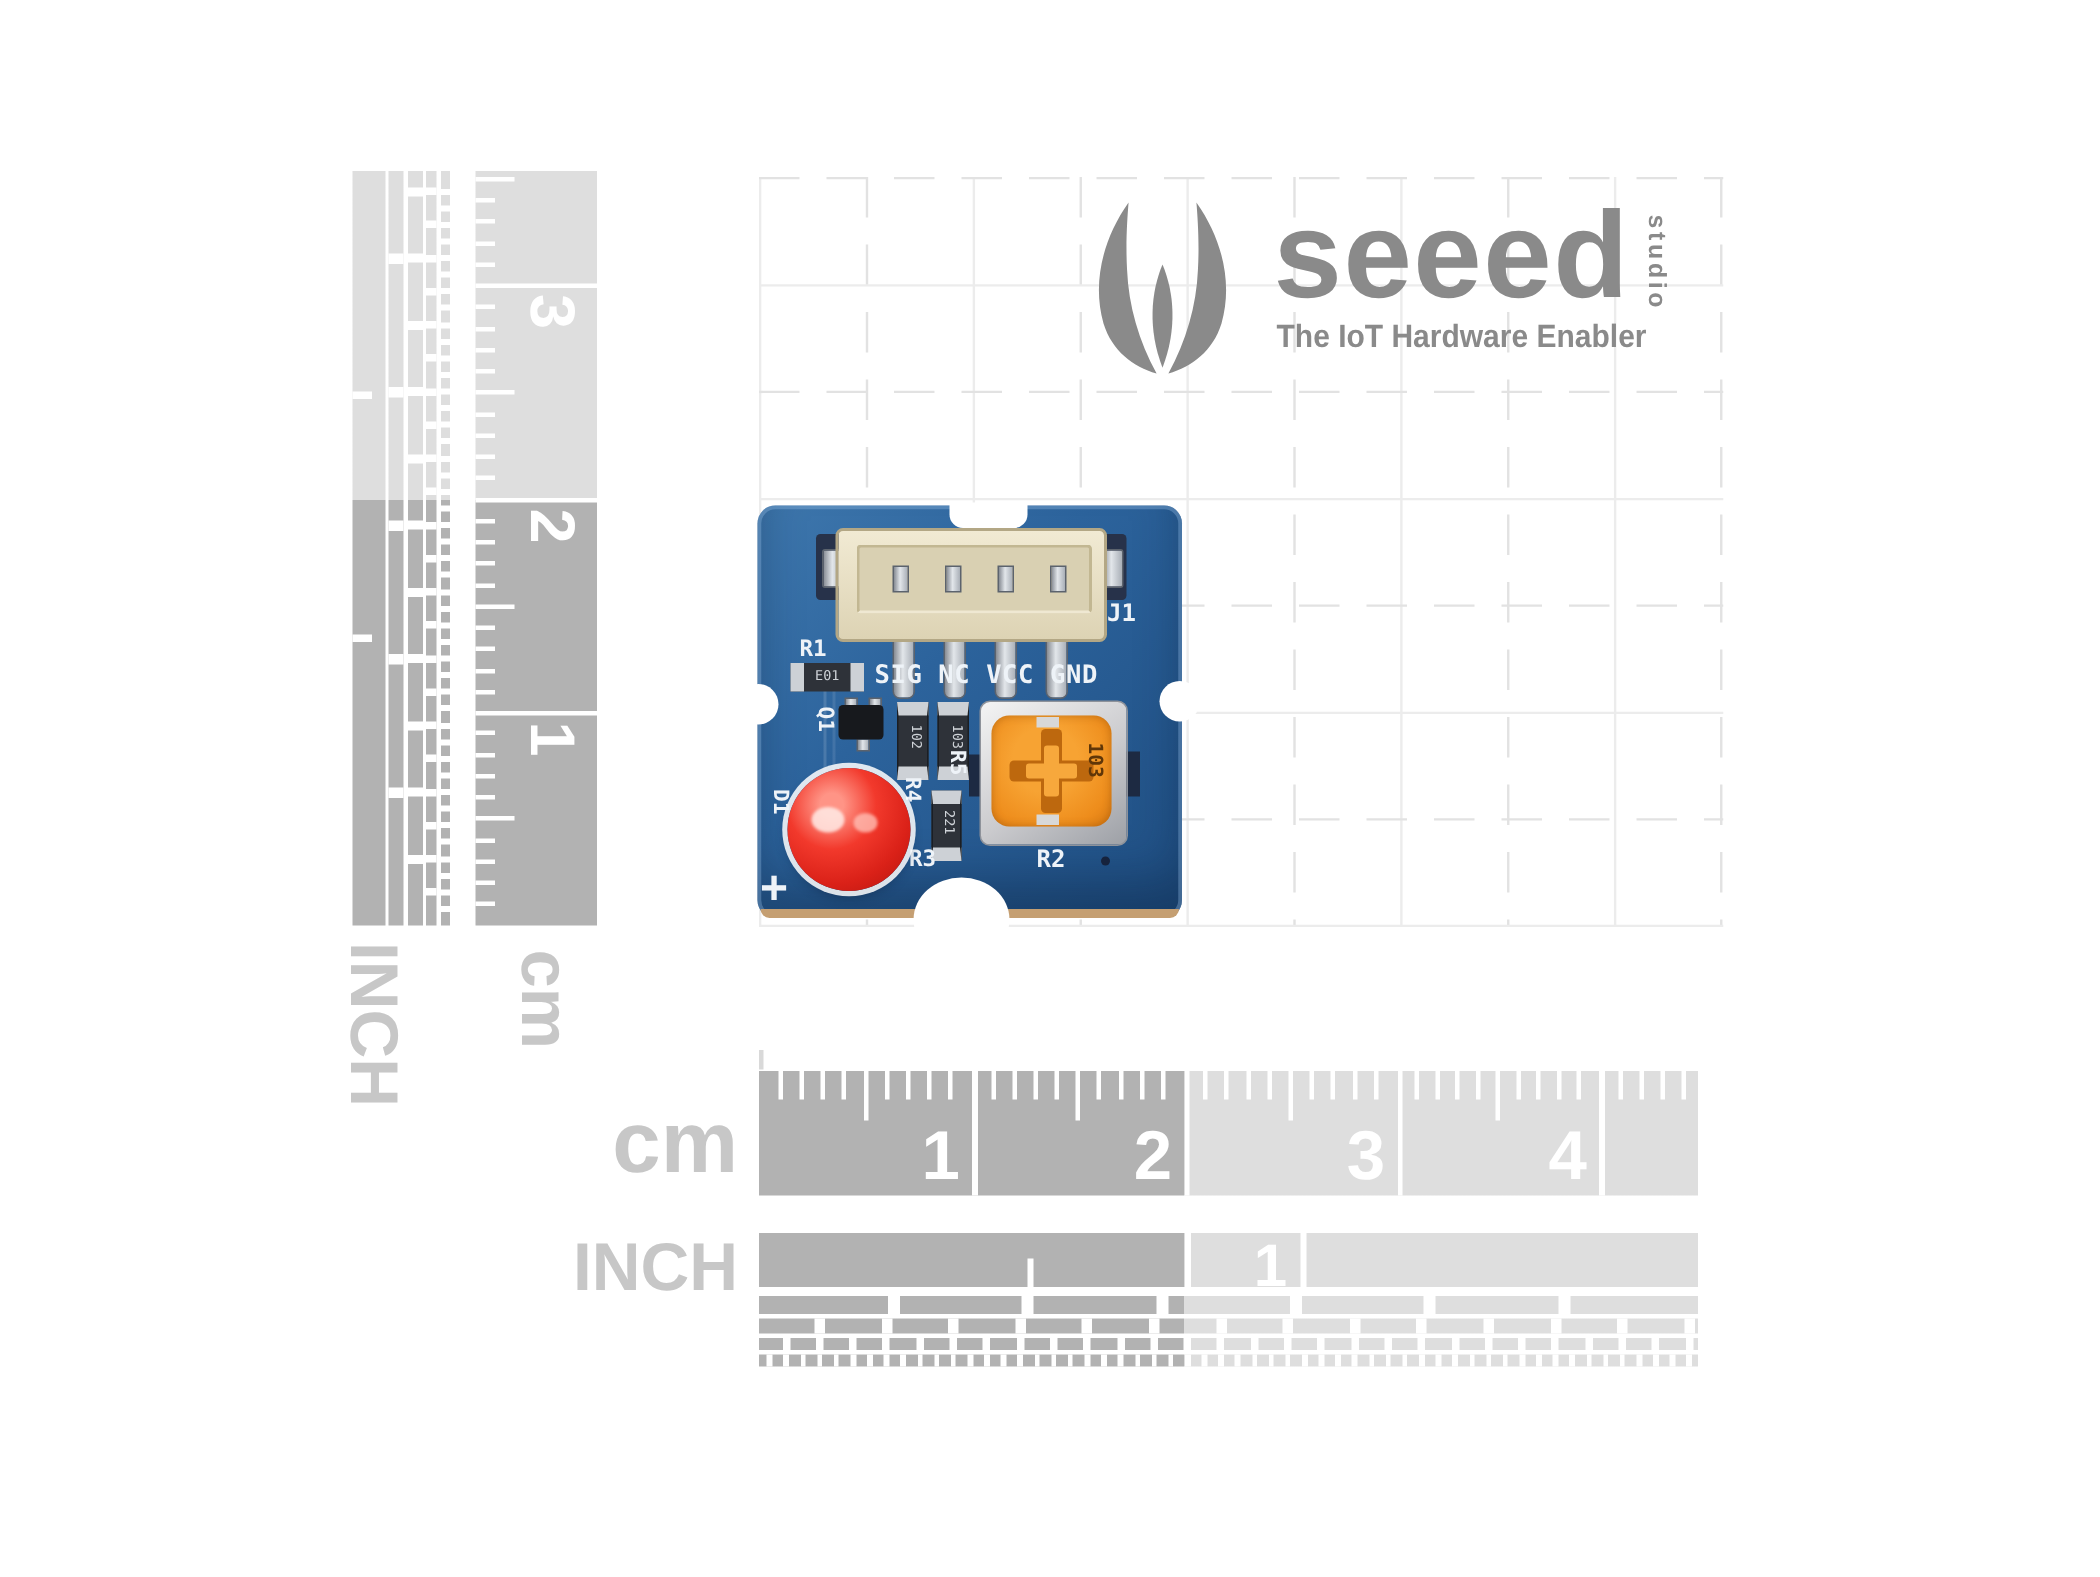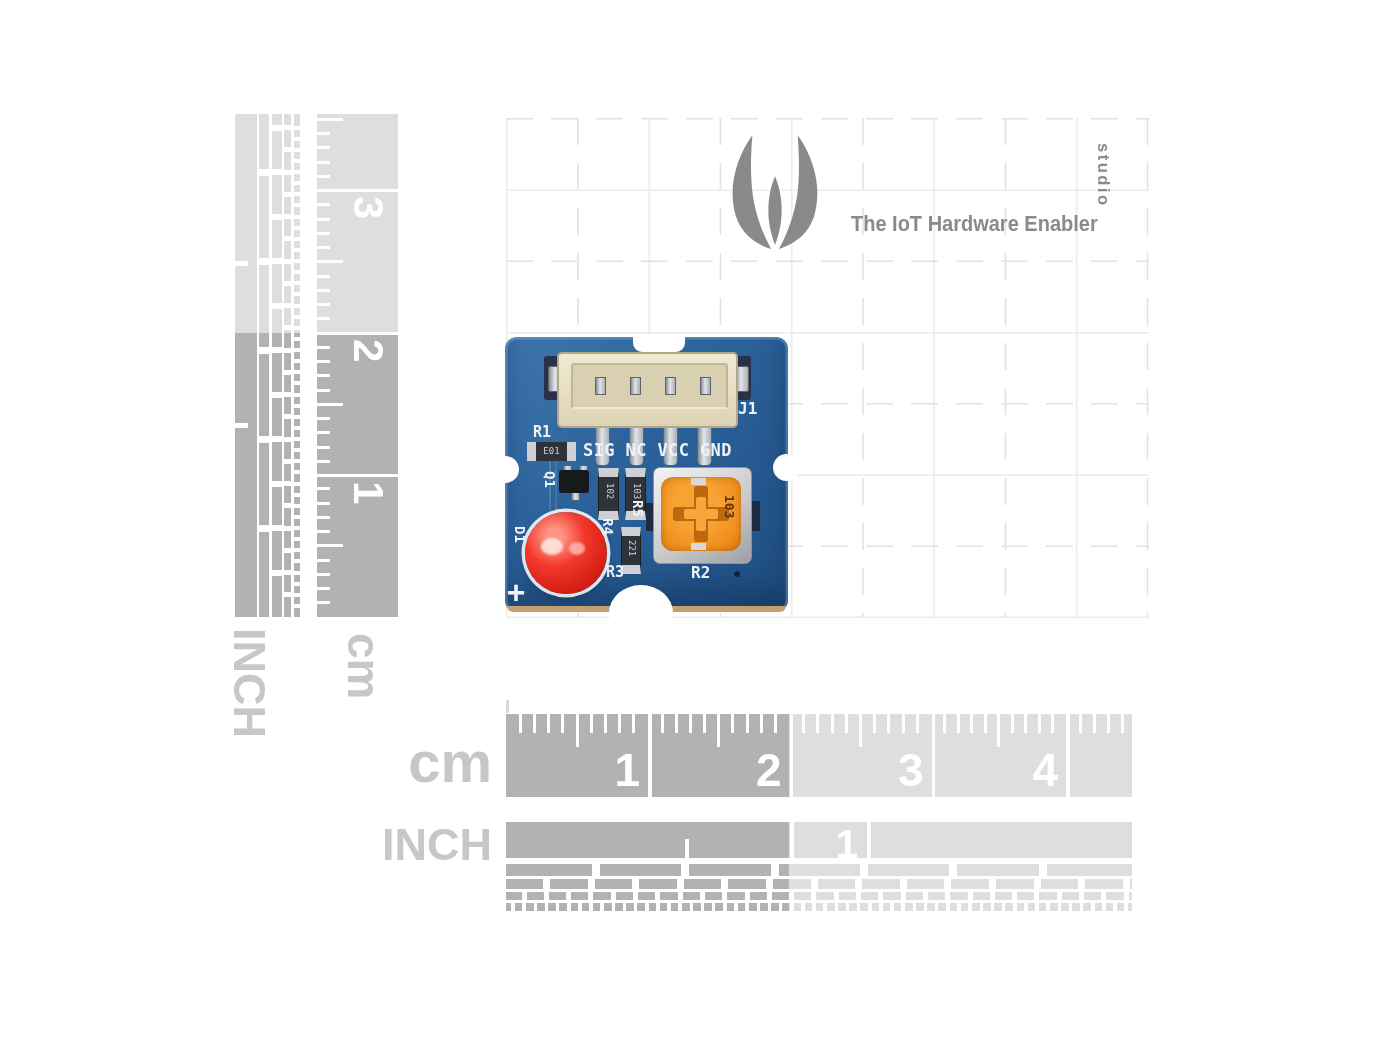--- a/index.html
+++ b/index.html
@@ -482,16 +482,17 @@
     <div class="abs" style="left:-13px;top:119px;width:27px;height:27px;border-radius:50%;background:#fff"></div>
     <div class="abs" style="left:268px;top:117px;width:27px;height:27px;border-radius:50%;background:#fff"></div>
     <div class="abs" style="left:104px;top:248px;width:64px;height:56px;border-radius:50%;background:#fff"></div>
   </div>
 
   <svg class="abs" style="left:716px;top:133px" width="118" height="118" viewBox="0 0 120 120">
     <path fill="#8a8a8a" d="M37,2 C20,26 12,56 20,84 C26,103 40,113 56,118 C44,96 37,72 36,48 C35,31 36,14 37,2 Z"></path>
     <path fill="#8a8a8a" d="M83,2 C100,26 108,56 100,84 C94,103 80,113 64,118 C76,96 83,72 84,48 C85,31 84,14 83,2 Z"></path>
     <path fill="#8a8a8a" d="M60,44 C52,63 50,88 60,114 C70,88 68,63 60,44 Z"></path>
   </svg>
+  <div class="abs brand-word">seeed</div>
   <span class="abs rot90 brand-sub">studio</span>
   <div class="abs brand-tagline">The IoT Hardware Enabler</div>
 
 </div>
 
 </body></html>

